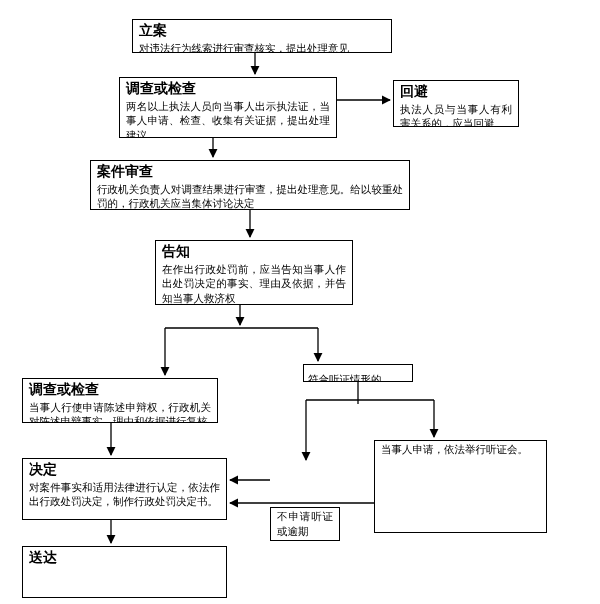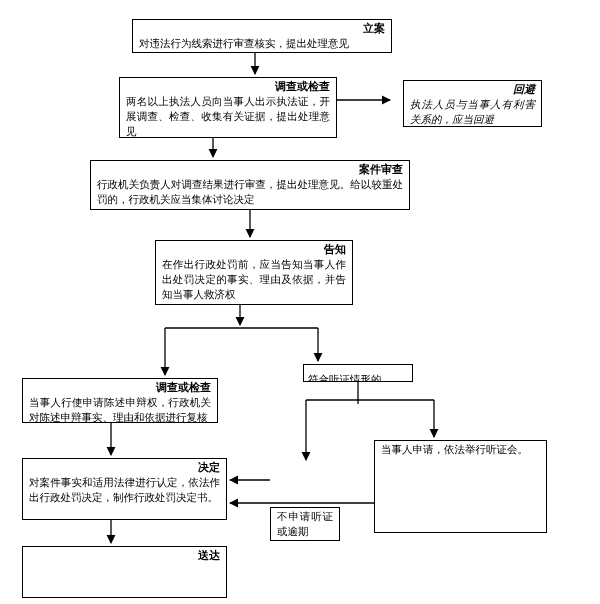--- a/index.html
+++ b/index.html
@@ -22,31 +22,31 @@
     box-sizing: border-box;
     border: 1px solid #000000;
     background: #ffffff;
     padding: 1px 6px;
     font-size: 10.5px;
     line-height: 1.4;
     overflow: hidden;
   }
   .node-title {
     font-weight: bold;
-    font-size: 11px;
-    text-align: right;
+    font-size: 14px;
+    text-align: left;
     white-space: nowrap;
   }
   .node-text {
     text-align: justify;
   }
   
   #n-lian        { left:132px; top:19px;  width:260px; height:34px; }
   #n-diaocha     { left:119px; top:77px;  width:218px; height:61px; }
-  #n-huibi       { left:403px; top:80px;  width:139px; height:47px;font-style:italic; }
+  #n-huibi       { left:393px; top:80px;  width:126px; height:47px; }
   #n-shencha     { left:90px;  top:160px; width:320px; height:50px; }
   #n-gaozhi      { left:155px; top:240px; width:198px; height:65px; }
   #n-tingcond    { left:303px; top:364px; width:110px; height:18px; padding:7px 4px; }
   #n-chenshu     { left:22px;  top:378px; width:196px; height:45px; }
   #n-bushenqing  { left:270px; top:463px; width:70px;  height:34px;margin-top:44px; }
   #n-tingzhenghui{ left:374px; top:440px; width:173px; height:93px; }
   #n-jueding     { left:22px;  top:458px; width:205px; height:62px; }
   #n-songda      { left:22px;  top:546px; width:205px; height:52px; }
 </style>
 </head>
@@ -80,21 +80,21 @@
     </g>
   </svg>
 
   <div class="node" id="n-lian">
     <div class="node-title">立案</div>
     <div class="node-text">对违法行为线索进行审查核实，提出处理意见</div>
   </div>
 
   <div class="node" id="n-diaocha">
     <div class="node-title">调查或检查</div>
-    <div class="node-text">两名以上执法人员向当事人出示执法证，开展调查、检查、收集有关证据，提出处理意见</div>
+    <div class="node-text">两名以上执法人员向当事人出示执法证，当事人申请、检查、收集有关证据，提出处理建议</div>
   </div>
 
   <div class="node" id="n-huibi">
     <div class="node-title">回避</div>
     <div class="node-text">执法人员与当事人有利害关系的，应当回避</div>
   </div>
 
   <div class="node" id="n-shencha">
     <div class="node-title">案件审查</div>
     <div class="node-text">行政机关负责人对调查结果进行审查，提出处理意见。给以较重处罚的，行政机关应当集体讨论决定</div>

